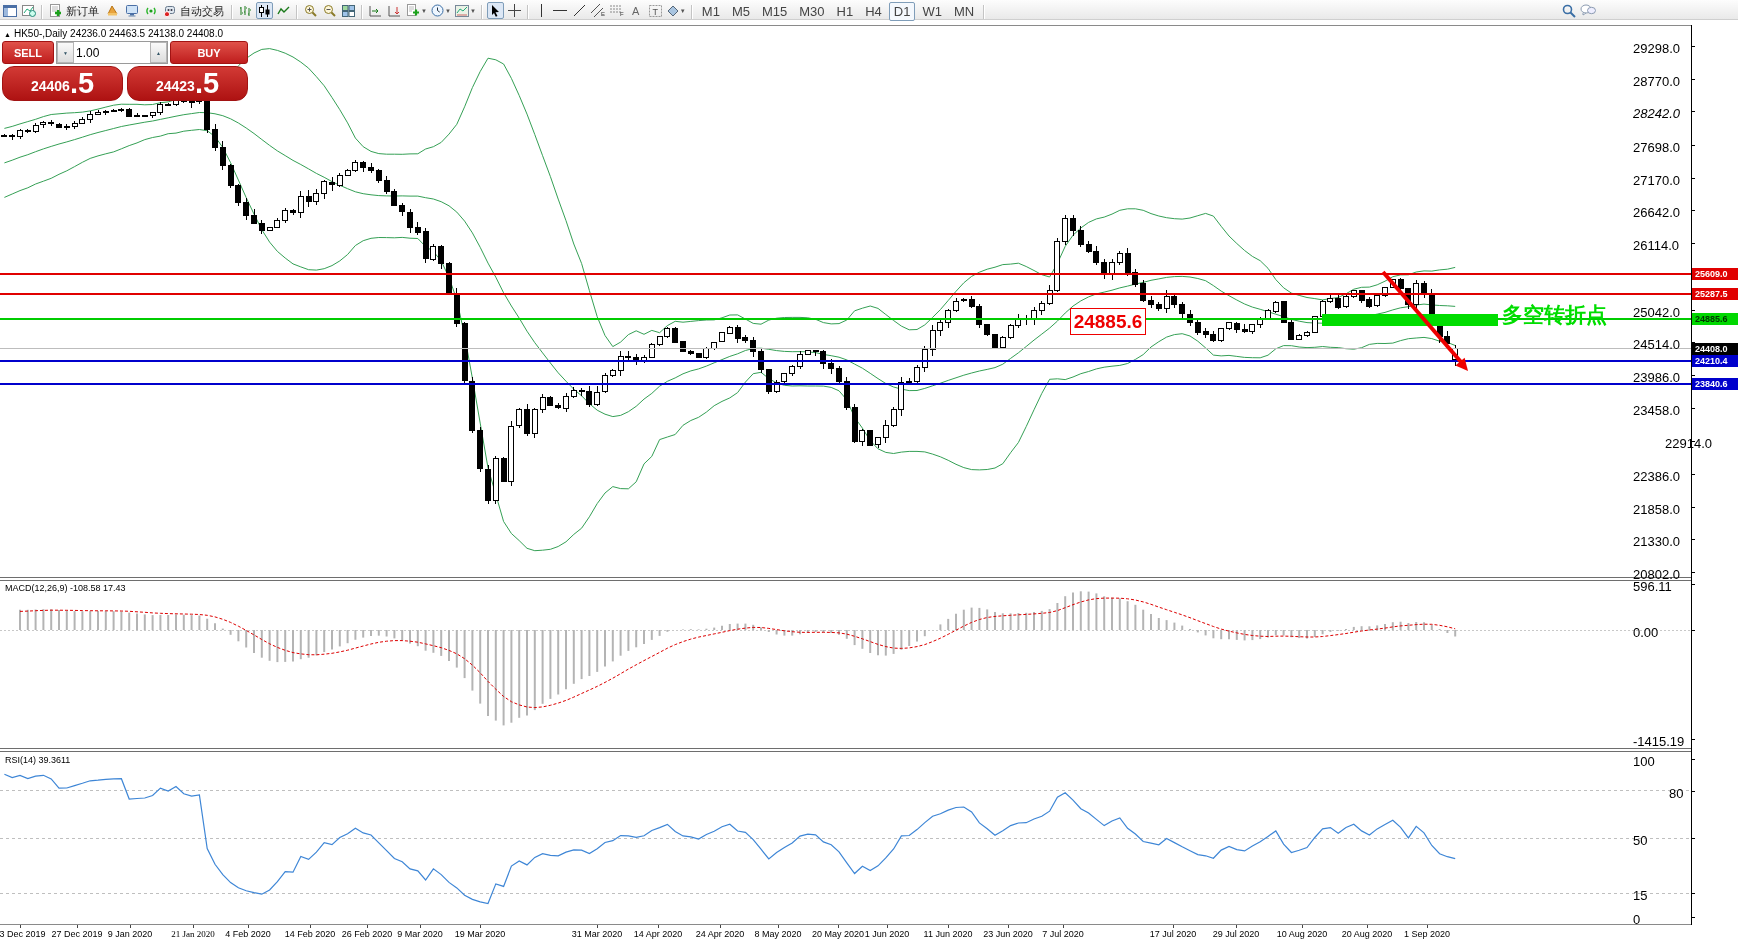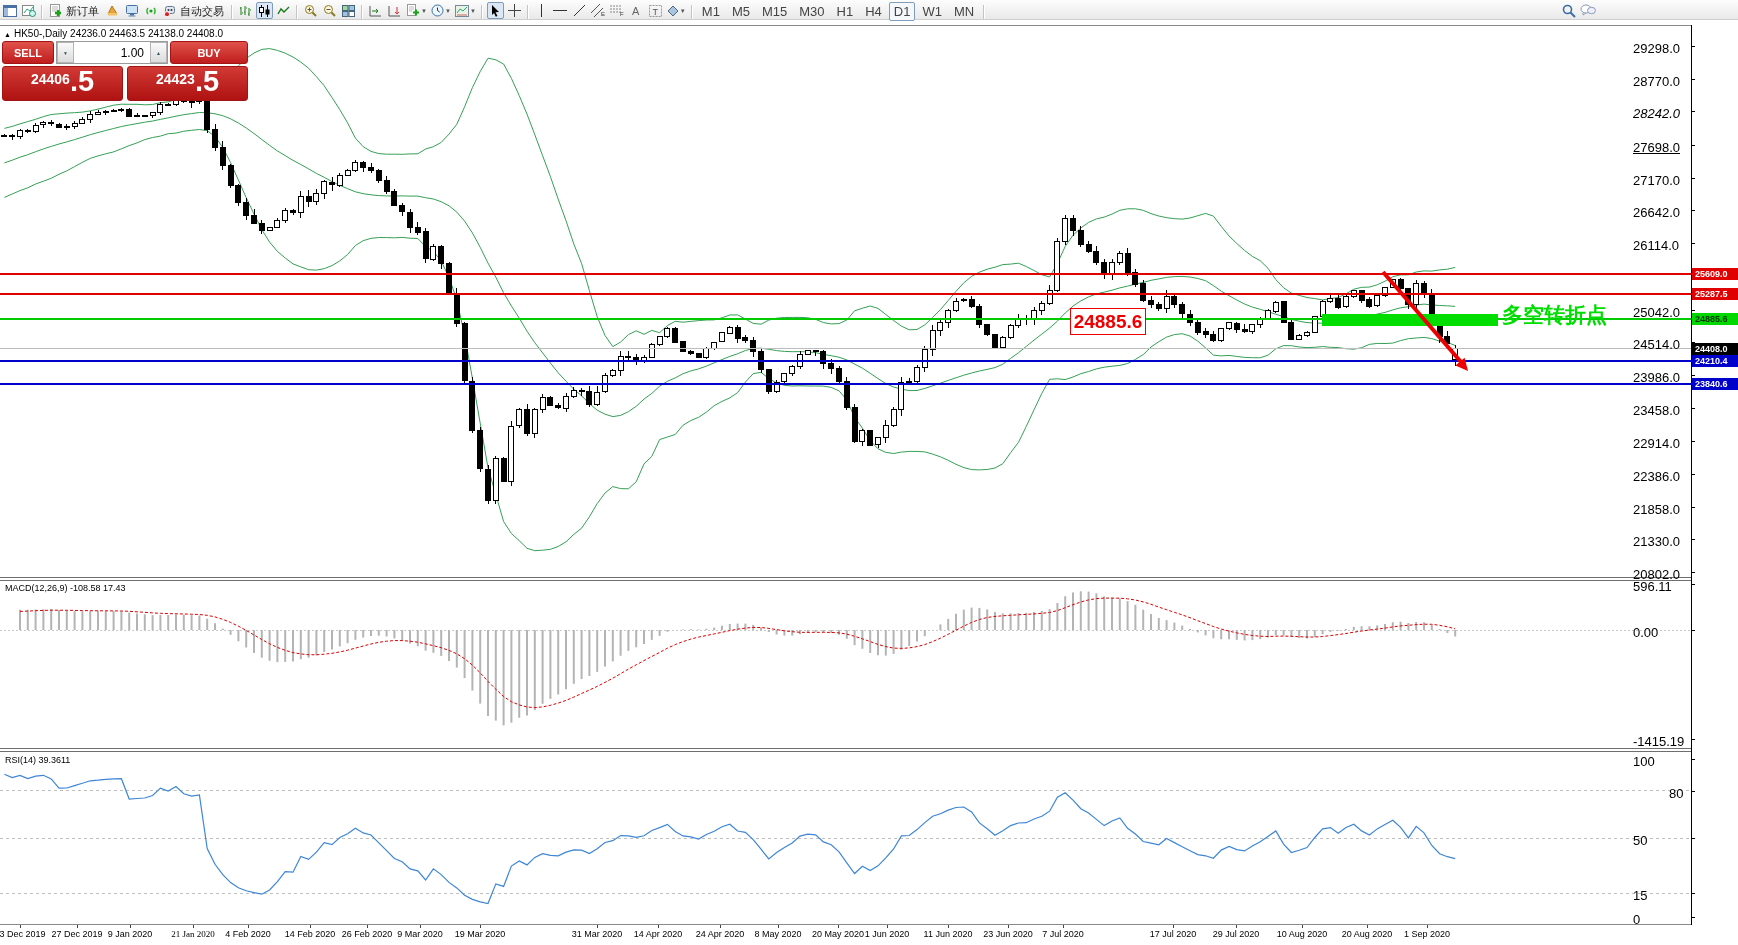--- a/index.html
+++ b/index.html
@@ -36,24 +36,24 @@
   #trade-panel{position:absolute;left:2px;top:41px;width:246px;height:60px;z-index:5;}
   .tp-btn{position:absolute;top:0;height:23px;border-radius:3px;
     background:linear-gradient(#e0524a,#bf1d1d);color:#fff;font-size:11px;font-weight:bold;
     display:flex;align-items:center;justify-content:center;border:1px solid #a21313;box-sizing:border-box;}
   #tp-sell-btn{left:0;width:52px;text-align:right;}
   #tp-buy-btn{left:168px;width:78px;}
   #tp-spin{position:absolute;left:54px;top:0;width:112px;height:23px;border:1px solid #9a9a9a;
     background:#fff;display:flex;box-sizing:border-box;}
   .spin-btn{width:17px;background:linear-gradient(#fafafa,#dcdcdc);border:1px solid #b5b5b5;
     display:flex;align-items:center;justify-content:center;font-size:5px;color:#356;box-sizing:border-box;}
-  #tp-vol{flex:1;border:0;font-size:12px;text-align:right;padding-right:6px;width:60px;font-family:"Liberation Sans",sans-serif;}
-  .tp-price{position:absolute;top:25px;height:35px;border-radius:3px;color:#fff;
+  #tp-vol{flex:1;border:0;font-size:12px;padding-right:6px;width:60px;font-family:"Liberation Sans",sans-serif;}
+  .tp-price{position:absolute;top:25px;height:35px;border-radius:12px;color:#fff;
     background:linear-gradient(#d23a35,#ae1212);border:1px solid #a21313;box-sizing:border-box;
-    display:flex;justify-content:center;padding-bottom:2px;}
+    display:flex;align-items:flex-end;justify-content:center;padding-bottom:2px;}
   #tp-price-sell{left:0;width:121px;}
   #tp-price-buy{left:125px;width:121px;}
   .tp-num-sm{font-size:14px;font-weight:bold;line-height:24px;}
   .tp-num-lg{font-size:29px;font-weight:bold;line-height:29px;}
   
   #price-callout{position:absolute;left:1070px;top:308px;width:74px;height:25px;background:#fff;
     border:1px solid #ee0000;color:#ee0000;font-size:19px;font-weight:bold;z-index:4;
     display:flex;align-items:center;justify-content:center;}
   #zone-text{position:absolute;left:1502px;top:301px;font-size:21px;font-weight:bold;color:#00dd00;z-index:4;white-space:nowrap;}
   .ico{display:block;}
@@ -1237,37 +1237,37 @@
       <div class="badge" style="top: 343px; background: rgb(0, 0, 0); color: rgb(255, 255, 255);">24408.0</div>
       <div class="badge" style="top: 355px; background: rgb(0, 0, 204); color: rgb(255, 255, 255);">24210.4</div>
       <div class="badge" style="top: 378px; background: rgb(0, 0, 204); color: rgb(255, 255, 255);">23840.6</div>
       <div class="axis-tick" style="top: 46px;"></div>
       <div class="axis-label" style="top: 41px;">29298.0</div>
       <div class="axis-tick" style="top: 79px;"></div>
       <div class="axis-label" style="top: 74px;">28770.0</div>
       <div class="axis-tick" style="top: 111px;"></div>
       <div class="axis-label" style="top: 106px; font-style: italic;">28242.0</div>
       <div class="axis-tick" style="top: 145px;"></div>
-      <div class="axis-label" style="top: 140px; text-decoration: underline;">27698.0</div>
+      <div class="axis-label" style="top: 140px;">27698.0</div>
       <div class="axis-tick" style="top: 178px;"></div>
       <div class="axis-label" style="top: 173px;">27170.0</div>
       <div class="axis-tick" style="top: 210px;"></div>
       <div class="axis-label" style="top: 205px;">26642.0</div>
       <div class="axis-tick" style="top: 243px;"></div>
       <div class="axis-label" style="top: 238px;">26114.0</div>
       <div class="axis-tick" style="top: 310px;"></div>
       <div class="axis-label" style="top: 305px;">25042.0</div>
       <div class="axis-tick" style="top: 342px;"></div>
       <div class="axis-label" style="top: 337px;">24514.0</div>
       <div class="axis-tick" style="top: 375px;"></div>
       <div class="axis-label" style="top: 370px;">23986.0</div>
       <div class="axis-tick" style="top: 408px;"></div>
       <div class="axis-label" style="top: 403px;">23458.0</div>
       <div class="axis-tick" style="top: 441px;"></div>
-      <div class="axis-label" style="top: 436px;">22914.0</div>
+      <div class="axis-label" style="top: 436px; margin-left: 32px;">22914.0</div>
       <div class="axis-tick" style="top: 474px;"></div>
       <div class="axis-label" style="top: 469px;">22386.0</div>
       <div class="axis-tick" style="top: 507px;"></div>
       <div class="axis-label" style="top: 502px;">21858.0</div>
       <div class="axis-tick" style="top: 539px;"></div>
       <div class="axis-label" style="top: 534px;">21330.0</div>
       <div class="axis-tick" style="top: 572px;"></div>
       <div class="axis-label" style="top: 567px;">20802.0</div>
       <div class="axis-tick" style="top: 584px;"></div>
       <div class="axis-label" style="top: 579px;">596.11</div>

